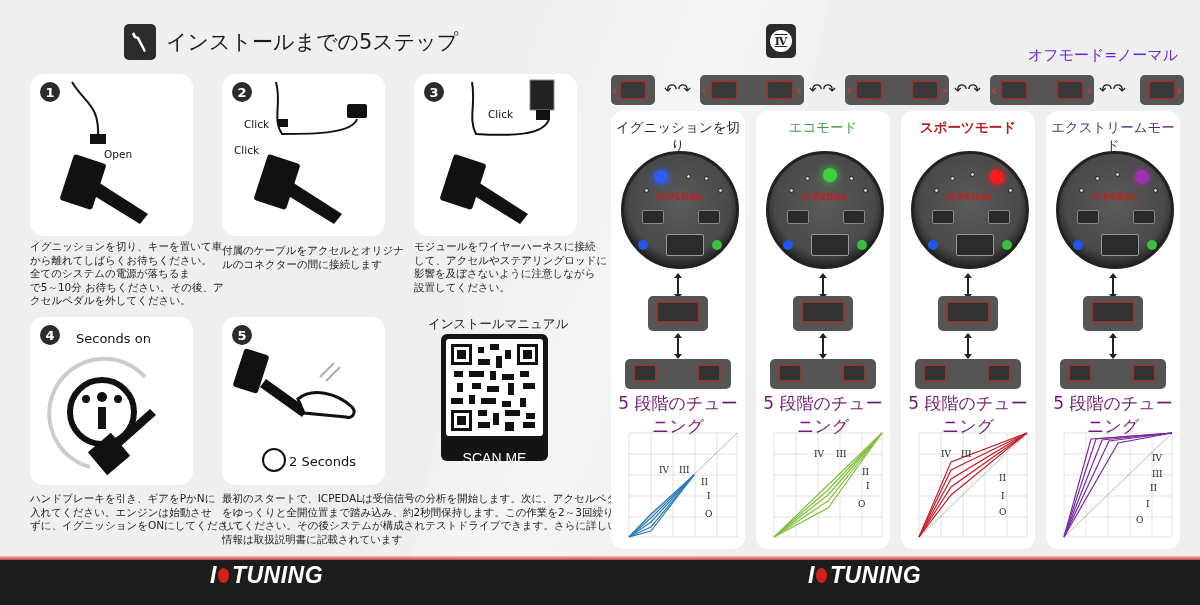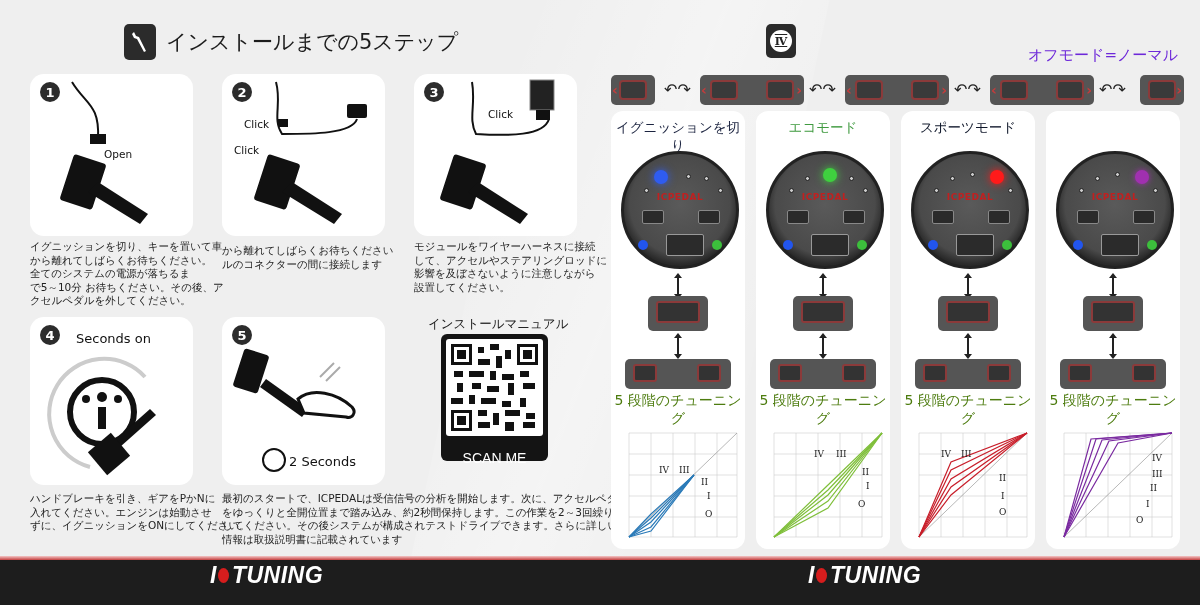--- a/index.html
+++ b/index.html
@@ -75,21 +75,21 @@
   .dial-blue { position: absolute; left: 14px; top: 86px; width: 10px; height: 10px; border-radius: 50%; background: #2255ee; }
   .dial-green { position: absolute; right: 14px; top: 86px; width: 10px; height: 10px; border-radius: 50%; background: #3cbf3c; }
   .updown { position: absolute; left: 50%; width: 2px; height: 18px; background: #222; transform: translateX(-1px); }
   .updown::before, .updown::after { content: ""; position: absolute; left: -3px; border-left: 4px solid transparent; border-right: 4px solid transparent; }
   .updown::before { top: -4px; border-bottom: 5px solid #222; }
   .updown::after { bottom: -4px; border-top: 5px solid #222; }
   .mini-module { position: absolute; left: 37px; top: 185px; width: 60px; height: 35px; background: #555; border-radius: 5px; }
   .mini-module .scr { position: absolute; left: 8px; top: 5px; width: 44px; height: 22px; background: #333; border: 2px solid #8b3a3a; border-radius: 3px; }
   .mini-bar { position: absolute; left: 14px; top: 248px; width: 106px; height: 30px; background: #555; border-radius: 5px; }
   .mini-bar .slot { position: absolute; top: 5px; width: 24px; height: 18px; background: #333; border: 2px solid #8b3a3a; border-radius: 3px; }
-  .tuning-label { position: absolute; top: 281px; width: 100%; text-align: center; font-size: 14px; color: #4d7c0f; }
+  .tuning-label { position: absolute; top: 281px; width: 100%; text-align: center; font-size: 17px; color: #701a75; }
   .chart { position: absolute; left: 10px; top: 316px; width: 118px; height: 118px; }
 
   
   .footer { position: absolute; left: 0; top: 560px; width: 1200px; height: 45px; background: #1d1d1d; }
   .footer-line { position: absolute; left: 0; top: 556px; width: 1200px; height: 5px; background: linear-gradient(#f4c6c6, #b81e1e); }
   .brand { position: absolute; top: 562px; font-family: "Liberation Sans", sans-serif; font-weight: bold; font-style: italic; font-size: 23px; color: #fff; letter-spacing: 0.5px; display: flex; align-items: center; }
   .brand-mark { display: inline-flex; align-items: center; margin-right: 2px; }
   .brand-dot { width: 11px; height: 15px; border-radius: 50%; background: #d61d1d; margin: 0 1px; }
 </style>
 </head>
@@ -127,21 +127,21 @@
   <svg width="163" height="162">
     <path d="M54 8 C60 30 50 45 60 60 C90 60 130 60 135 45" stroke="#111" stroke-width="2" fill="none"></path>
     <rect x="125" y="30" width="20" height="14" rx="2" fill="#111"></rect>
     <rect x="56" y="45" width="10" height="8" fill="#111"></rect>
     <rect x="38" y="84" width="34" height="48" rx="3" fill="#111" transform="rotate(18 55 108)"></rect>
     <path d="M60 118 L112 150 L120 140 L70 108 Z" fill="#111"></path>
   </svg>
   <span class="callout" style="left:22px; top:44px;">Click</span>
   <span class="callout" style="left:12px; top:70px;">Click</span>
 </div>
-<div class="step-text" style="left:222px; top:244px;">から離れてしばらくお待ちください
+<div class="step-text" style="left:222px; top:244px;">付属のケーブルをアクセルとオリジナ
 ルのコネクターの間に接続します</div>
 
 <div class="card" style="left:414px; top:74px; width:163px; height:162px;">
   <div class="step-num">3</div>
   <svg width="163" height="162">
     <path d="M58 8 C62 30 54 45 62 60 C95 62 130 62 135 45" stroke="#111" stroke-width="2" fill="none"></path>
     <rect x="116" y="6" width="24" height="30" fill="#222" stroke="#888"></rect>
     <rect x="122" y="36" width="14" height="10" fill="#111"></rect>
     <rect x="32" y="84" width="34" height="48" rx="3" fill="#111" transform="rotate(18 49 108)"></rect>
     <path d="M54 118 L106 150 L114 140 L64 108 Z" fill="#111"></path>
@@ -354,21 +354,21 @@
         <text x="48" y="30">IV</text>
         <text x="70" y="30">III</text>
         <text x="96" y="48">II</text>
         <text x="100" y="62">I</text>
         <text x="92" y="80">O</text>
       </g>
   </svg>
 </div>
 
 <div class="mode-card" style="left:901px;">
-  <div class="mode-title" style="color:#0f172a;">スポーツモード</div>
+  <div class="mode-title" style="color:#b91c1c;font-weight:bold;">スポーツモード</div>
   <div class="dial">
     <div class="led" style="left:76px; top:16px; background:#ff1a1a; box-shadow:0 0 8px #ff1a1a;"></div>
     <div class="led-small" style="left:36px; top:22px;"></div>
       <div class="led-small" style="left:56px; top:18px;"></div>
     <div class="led-small" style="left:20px; top:34px;"></div>
       <div class="led-small" style="left:94px; top:34px;"></div>
     <div class="dial-brand">ICPEDAL</div>
     <div class="dial-btn" style="left:18px; top:56px;"></div>
       <div class="dial-btn" style="left:74px; top:56px;"></div>
     <div class="dial-screen"></div>
@@ -412,20 +412,21 @@
         <text x="30" y="30">IV</text>
         <text x="50" y="30">III</text>
         <text x="88" y="54">II</text>
         <text x="90" y="72">I</text>
         <text x="88" y="88">O</text>
       </g>
   </svg>
 </div>
 
 <div class="mode-card" style="left:1046px;">
+  <div class="mode-title" style="color:#5a2a6a;">エクストリームモード</div>
   <div class="dial">
     <div class="led" style="left:76px; top:16px; background:#a030b0; box-shadow:0 0 6px #a030b0;"></div>
     <div class="led-small" style="left:36px; top:22px;"></div>
       <div class="led-small" style="left:56px; top:18px;"></div>
     <div class="led-small" style="left:20px; top:34px;"></div>
       <div class="led-small" style="left:94px; top:34px;"></div>
     <div class="dial-brand">ICPEDAL</div>
     <div class="dial-btn" style="left:18px; top:56px;"></div>
       <div class="dial-btn" style="left:74px; top:56px;"></div>
     <div class="dial-screen"></div>

